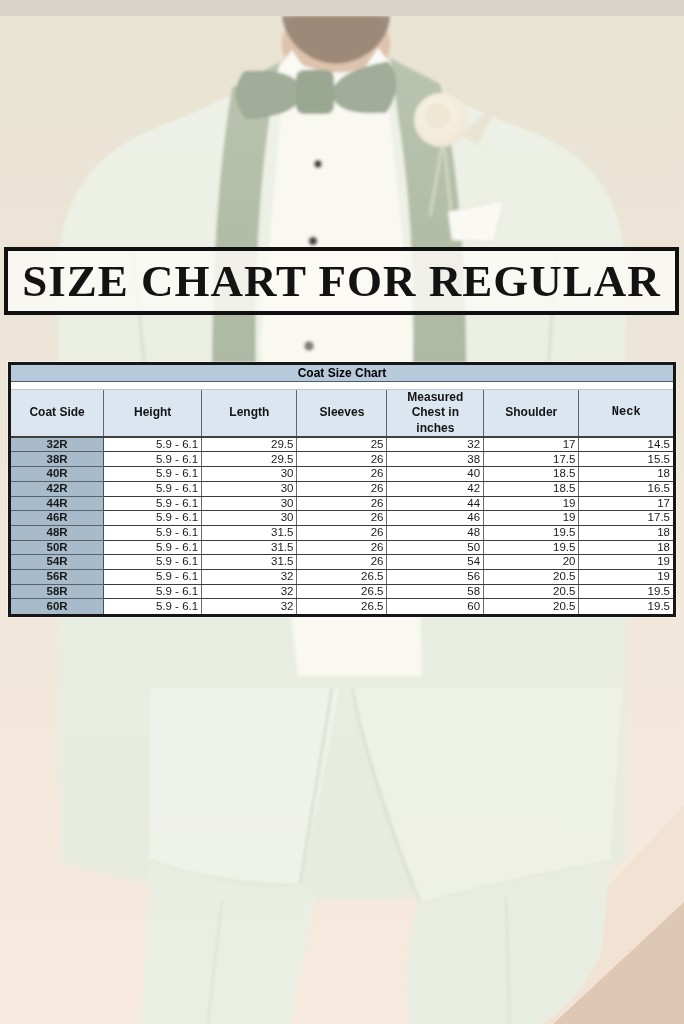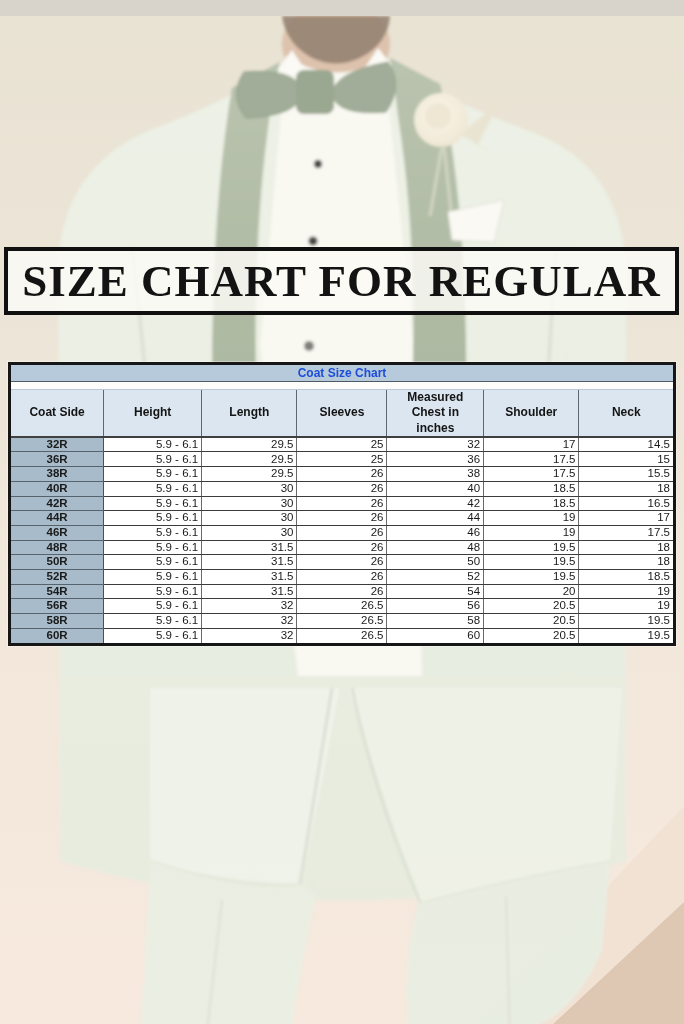--- a/index.html
+++ b/index.html
@@ -28,35 +28,35 @@
   
   .size-table{
     position:absolute; left:8px; right:8px; top:346px;
     border:3px solid #161616; background:#ffffff;
     box-shadow:0 0 0 1px rgba(255,255,255,.35);
   }
   .size-table table{ width:100%; border-collapse:collapse; table-layout:fixed; }
   .size-table th, .size-table td{ overflow:hidden; white-space:nowrap; }
 
   tr.t-title th{
-    background:#b7cadb; color:#1d4ed8; font-weight:bold; font-size:12px;
+    background:#b7cadb; color:#000000; font-weight:bold; font-size:12px;
     height:16px; line-height:1; border-bottom:1px solid #4f5a63; text-align:center;
   }
   tr.t-gap th{ background:#fdfdfc; height:8px; border-bottom:1px solid #b9c8d4; }
   tr.t-subtitle th{
     background:#a2b7c7; color:#141414; font-weight:bold; font-size:11px;
     height:16px; line-height:1; border-bottom:1px solid #4f5a63; text-align:center;
   }
   tr.t-head th{
     background:#dce6f0; color:#141414; font-weight:bold; font-size:12px;
     height:44px; vertical-align:middle; text-align:center; line-height:1.3;
     border-right:1px solid #5c6770; border-bottom:2px solid #404040;
     white-space:normal; padding:0 4px;
   }
-  tr.t-head th:last-child{ border-right:none; }
+  tr.t-head th:last-child{ border-right:none;font-family:Liberation Mono, monospace; }
   tbody td{
     background:#ffffff; color:#1a1a1a; font-size:11.5px; line-height:1;
     height:14.7px; padding:0 3px;
     border-right:1px solid #6a6a6a; border-bottom:1px solid #3c3c3c;
   }
   tbody td:last-child{ border-right:none; }
   tbody tr:last-child td{ border-bottom:none; }
   td.c-side{
     background:#a7bbca; font-weight:bold; text-align:center;
     border-right:1px solid #44515b; border-bottom:1px solid #56626c;
@@ -181,29 +181,20 @@
           <tr>
             <td class="c-side">32R</td>
             <td class="c-left">5.9 - 6.1</td>
             <td class="c-num">29.5</td>
             <td class="c-num">25</td>
             <td class="c-num">32</td>
             <td class="c-num">17</td>
             <td class="c-num">14.5</td>
           </tr>
           <tr>
-            <td class="c-side">36R</td>
-            <td class="c-left">5.9 - 6.1</td>
-            <td class="c-num">29.5</td>
-            <td class="c-num">25</td>
-            <td class="c-num">36</td>
-            <td class="c-num">17.5</td>
-            <td class="c-num">15</td>
-          </tr>
-          <tr>
             <td class="c-side">38R</td>
             <td class="c-left">5.9 - 6.1</td>
             <td class="c-num">29.5</td>
             <td class="c-num">26</td>
             <td class="c-num">38</td>
             <td class="c-num">17.5</td>
             <td class="c-num">15.5</td>
           </tr>
           <tr>
             <td class="c-side">40R</td>
@@ -253,29 +244,20 @@
           <tr>
             <td class="c-side">50R</td>
             <td class="c-left">5.9 - 6.1</td>
             <td class="c-num">31.5</td>
             <td class="c-num">26</td>
             <td class="c-num">50</td>
             <td class="c-num">19.5</td>
             <td class="c-num">18</td>
           </tr>
           <tr>
-            <td class="c-side">52R</td>
-            <td class="c-left">5.9 - 6.1</td>
-            <td class="c-num">31.5</td>
-            <td class="c-num">26</td>
-            <td class="c-num">52</td>
-            <td class="c-num">19.5</td>
-            <td class="c-num">18.5</td>
-          </tr>
-          <tr>
             <td class="c-side">54R</td>
             <td class="c-left">5.9 - 6.1</td>
             <td class="c-num">31.5</td>
             <td class="c-num">26</td>
             <td class="c-num">54</td>
             <td class="c-num">20</td>
             <td class="c-num">19</td>
           </tr>
           <tr>
             <td class="c-side">56R</td>

